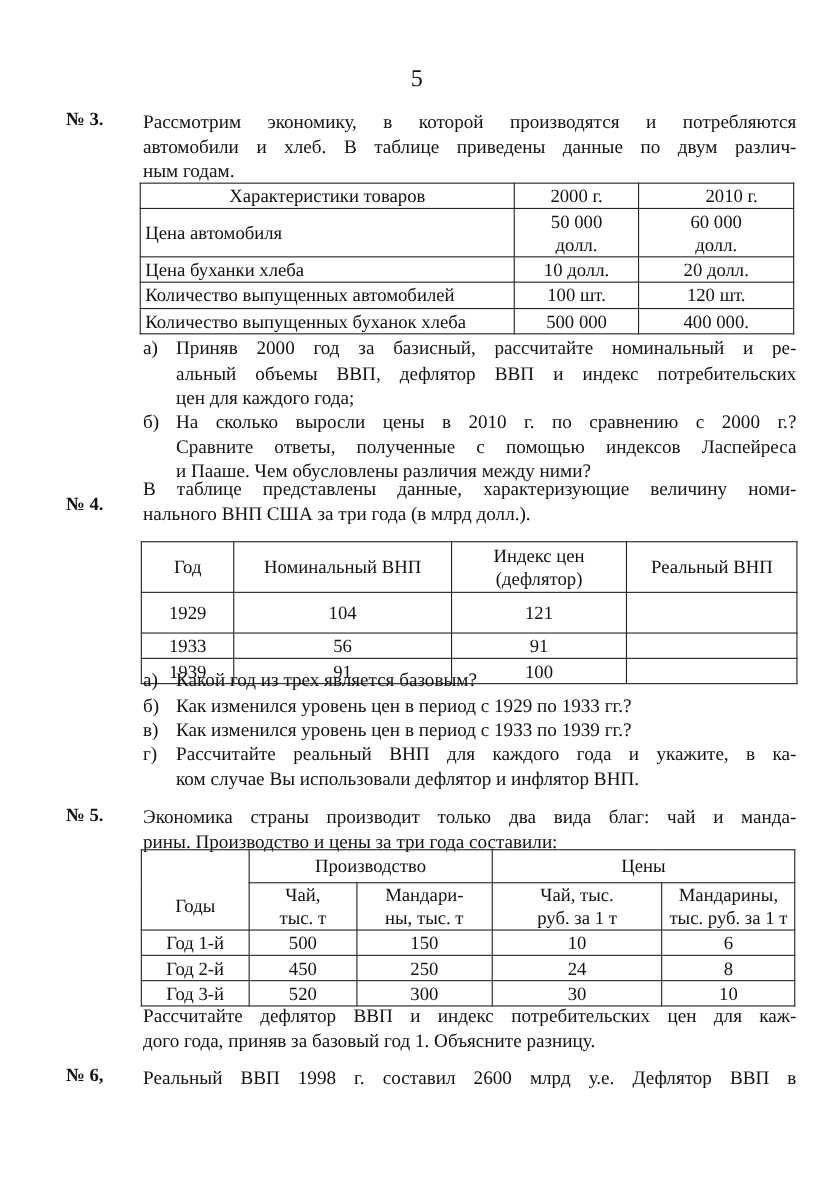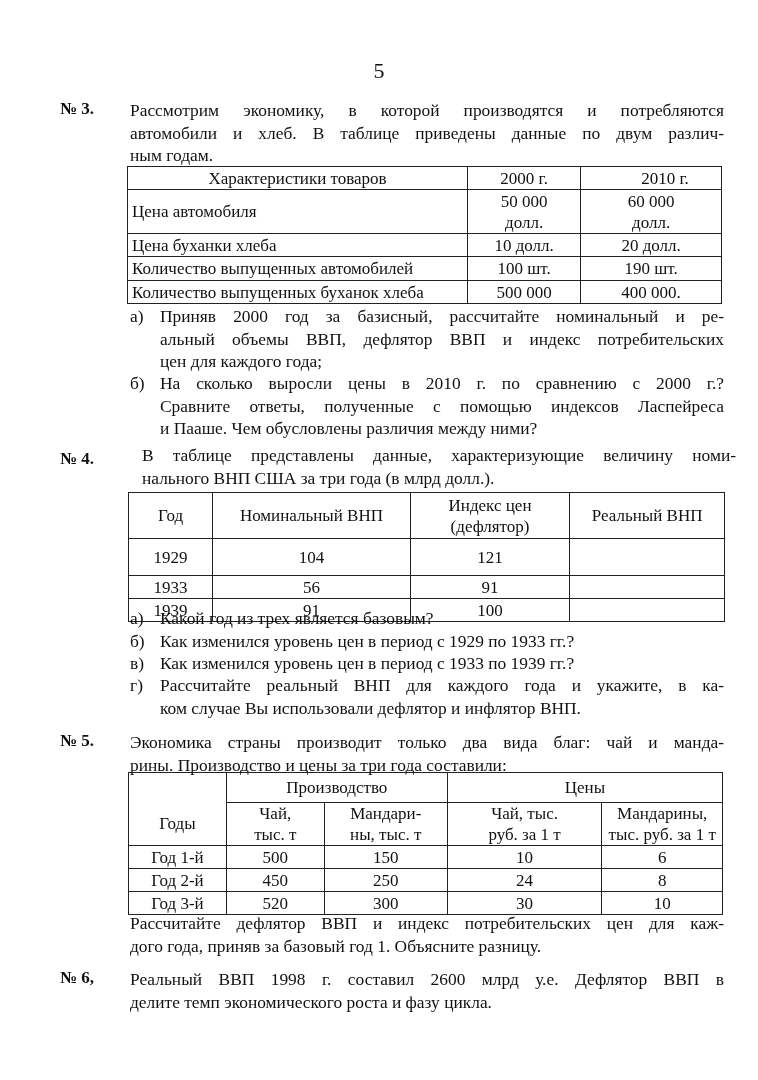--- a/index.html
+++ b/index.html
@@ -52,21 +52,21 @@
     </td>
   </tr>
   <tr style="height:23px;">
     <td class="l">Цена буханки хлеба</td>
     <td class="c">10 долл.</td>
     <td class="c">20 долл.</td>
   </tr>
   <tr style="height:24px;">
     <td class="l">Количество выпущенных автомобилей</td>
     <td class="c">100 шт.</td>
-    <td class="c">190 шт.</td>
+    <td class="c">120 шт.</td>
   </tr>
   <tr style="height:23px;">
     <td class="l">Количество выпущенных буханок хлеба</td>
     <td class="c">500 000</td>
     <td class="c">400 000.</td>
   </tr>
 </tbody>
   </table>
 
 <div class="sub" style="top:305px;">
@@ -80,21 +80,21 @@
 <div class="sub" style="top:372px;">
   <span class="lbl">б)</span>
   <div class="body">
     <span class="ln">На сколько выросли цены в 2010 г. по сравнению с 2000 г.?</span>
     <span class="ln">Сравните ответы, полученные с помощью индексов Ласпейреса</span>
     <span class="ln last">и Пааше. Чем обусловлены различия между ними?</span>
   </div>
 </div>
 
 <div class="pnum" style="top:449px;">№ 4.</div>
-<div class="para" style="top:444px;margin-left:12px;">
+<div class="para" style="top:433px;">
   <span class="ln">В таблице представлены данные, характеризующие величину номи-</span>
   <span class="ln last">нального ВНП США за три года (в млрд долл.).</span>
 </div>
 
 <table style="left:128px; top:492px; width:597px;">
   <tbody>
       <tr style="height:46px;">
     <td class="c" style="width:76px;">Год</td>
     <td class="c" style="width:190px;">Номинальный ВНП</td>
     <td class="c" style="width:152px;">
@@ -206,14 +206,13 @@
   </table>
 
 <div class="para" style="top:912px;">
   <span class="ln">Рассчитайте дефлятор ВВП и индекс потребительских цен для каж-</span>
   <span class="ln last">дого года, приняв за базовый год 1. Объясните разницу.</span>
 </div>
 
 <div class="pnum" style="top:968px;">№ 6,</div>
 <div class="para" style="top:968px;">
   <span class="ln">Реальный ВВП 1998 г. составил 2600 млрд у.е. Дефлятор ВВП в</span>
-  <span class="ln last">делите темп экономического роста и фазу цикла.</span>
 </div>
 
 </body></html>

